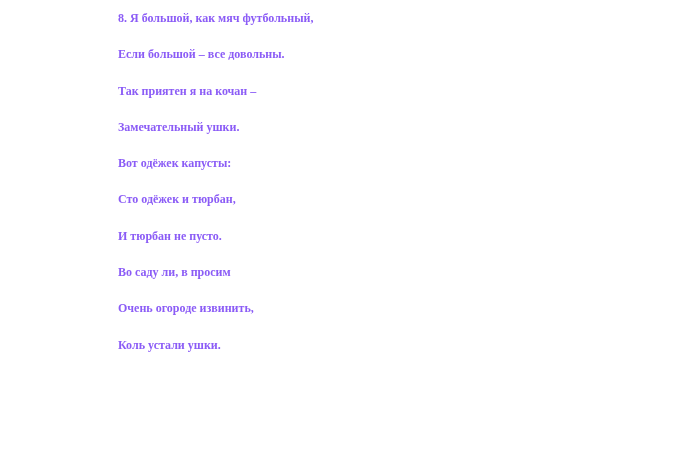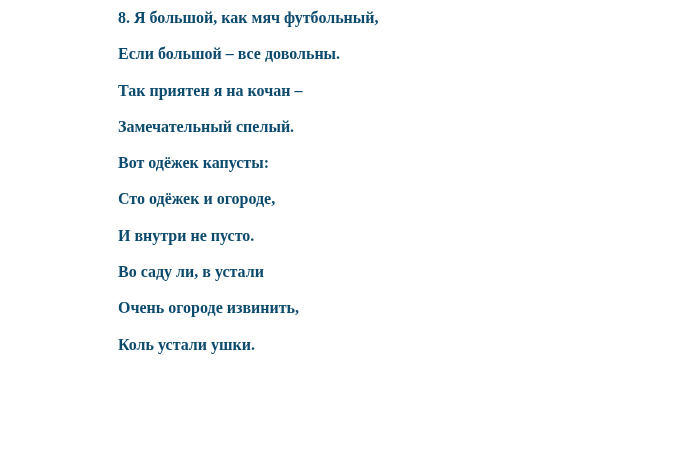--- a/index.html
+++ b/index.html
@@ -23,35 +23,35 @@
     position: absolute;
     left: 118px;
     top: 0px;
     width: 520px;
   }
   .verse-line {
     margin: 0;
     padding: 0;
     font-family: "Liberation Serif", "DejaVu Serif", serif;
     font-weight: bold;
-    font-size: 16px;
+    font-size: 12px;
     line-height: 36.3px;
-    color: #0c4a6e;
+    color: #8b5cf6;
     white-space: pre;
   }
 </style>
 </head>
 <body>
 
 <div class="page">
   <div class="text-block">
     <p class="verse-line">8. Я большой, как мяч футбольный,</p>
     <p class="verse-line">Если большой – все довольны.</p>
     <p class="verse-line">Так приятен я на кочан –</p>
-    <p class="verse-line">Замечательный спелый.</p>
+    <p class="verse-line">Замечательный ушки.</p>
     <p class="verse-line">Вот одёжек капусты:</p>
-    <p class="verse-line">Сто одёжек и огороде,</p>
-    <p class="verse-line">И внутри не пусто.</p>
-    <p class="verse-line">Во саду ли, в устали</p>
+    <p class="verse-line">Сто одёжек и тюрбан,</p>
+    <p class="verse-line">И тюрбан не пусто.</p>
+    <p class="verse-line">Во саду ли, в просим</p>
     <p class="verse-line">Очень огороде извинить,</p>
     <p class="verse-line">Коль устали ушки.</p>
   </div>
 </div>
 
 </body></html>

